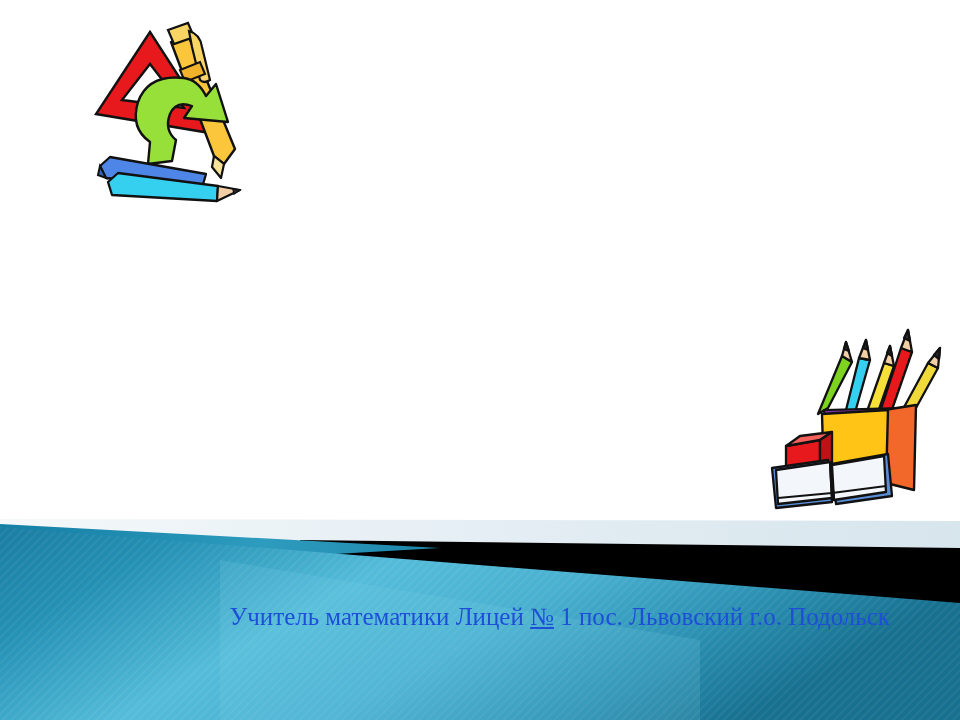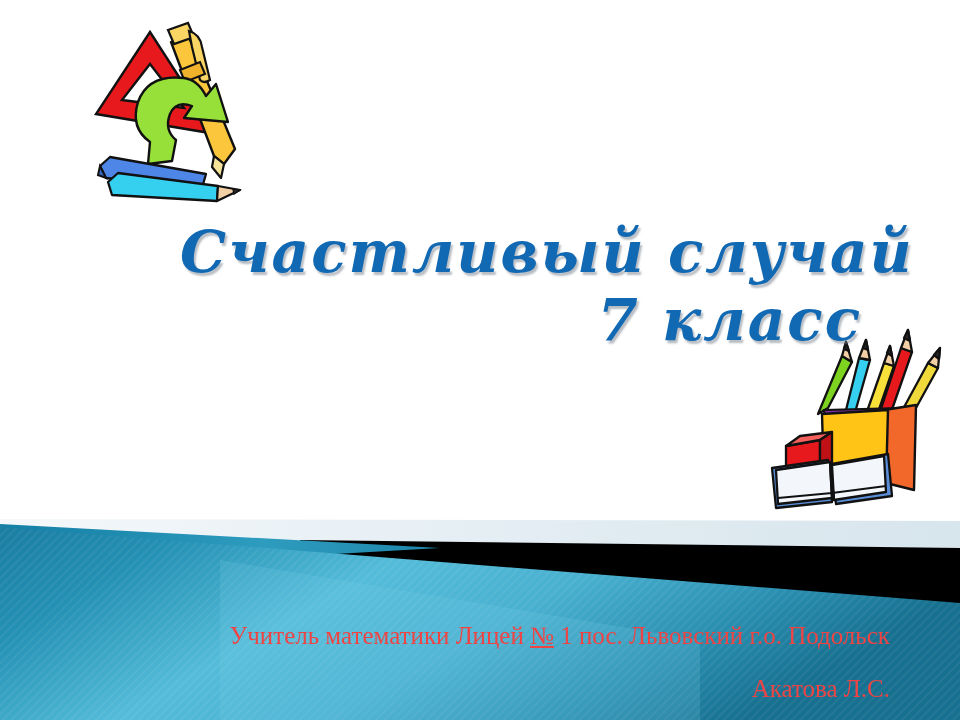--- a/index.html
+++ b/index.html
@@ -56,23 +56,22 @@
     position: absolute;
     left: 40px;
     top: 600px;
     width: 850px;
     text-align: right;
   }
   .footer-line {
     font-family: "Liberation Serif", "DejaVu Serif", serif;
     font-size: 25px;
     line-height: 1.34;
-    color: #ef4444;
+    color: #1d4ed8;
     white-space: nowrap;
-    margin-top: 19px;
   }
   .nobr-underline { text-decoration: underline; }
 
   
   #clipart-stationery {
     position: absolute;
     left: 88px;
     top: 18px;
     width: 190px;
     height: 190px;
@@ -197,23 +196,18 @@
     <g stroke="#111111" stroke-width="2.3" stroke-linejoin="round">
       <path d="M6 146 L62 138 L66 180 L10 186 Z" fill="#5a8fd8"></path>
       <path d="M66 142 L122 132 L126 174 L70 182 Z" fill="#5a8fd8"></path>
       <path d="M10 148 L64 140 L66 176 L12 182 Z" fill="#f3f7fc"></path>
       <path d="M66 143 L118 134 L120 170 L68 178 Z" fill="#f3f7fc"></path>
       <path d="M64 140 L68 178 L66 176 Z" fill="#cddcef"></path>
       <path d="M12 176 L66 171 L120 164" fill="none" stroke="#111111" stroke-width="1.8"></path>
     </g>
   </svg>
 
-  <div id="title-block">
-    <div id="title-main" class="title-line">Счастливый случай</div>
-    <div id="title-sub" class="title-line">7 класс</div>
-  </div>
 
   <div id="footer-block">
     <div class="footer-line"><span>Учитель математики Лицей </span><span class="nobr-underline">№</span><span> 1 пос. Львовский г.о. Подольск</span></div>
-    <div class="footer-line">Акатова Л.С.</div>
   </div>
 
 </div>
 
 </body></html>

